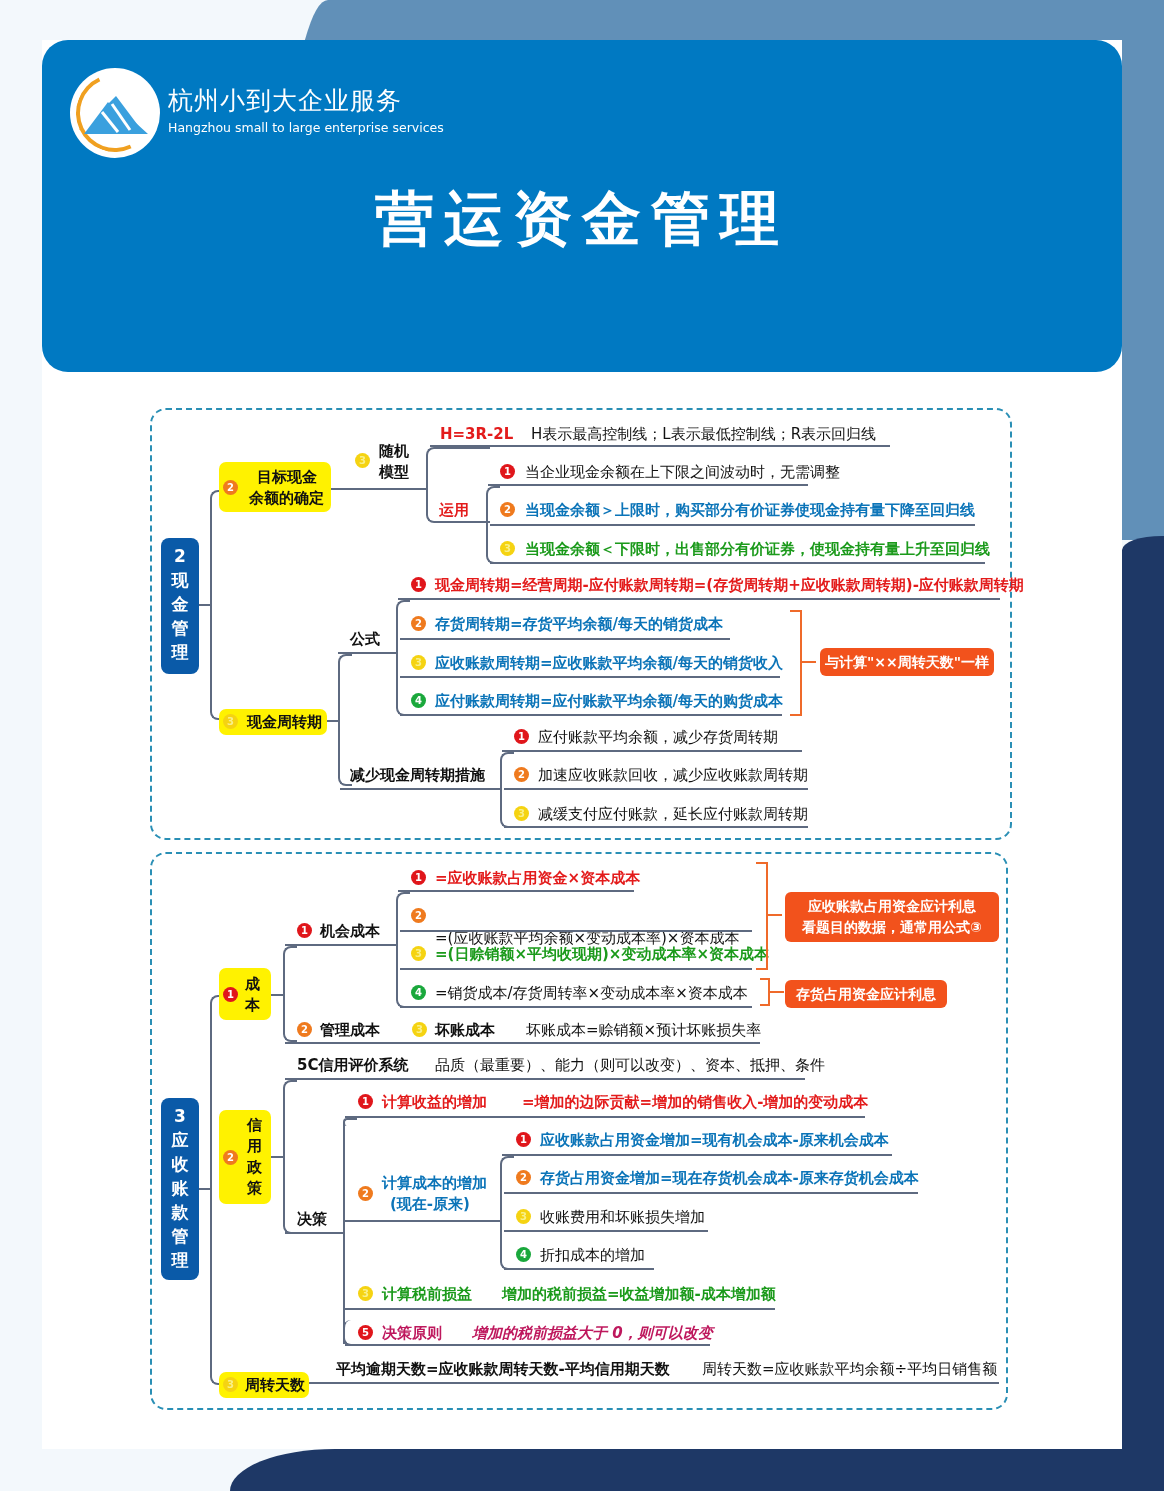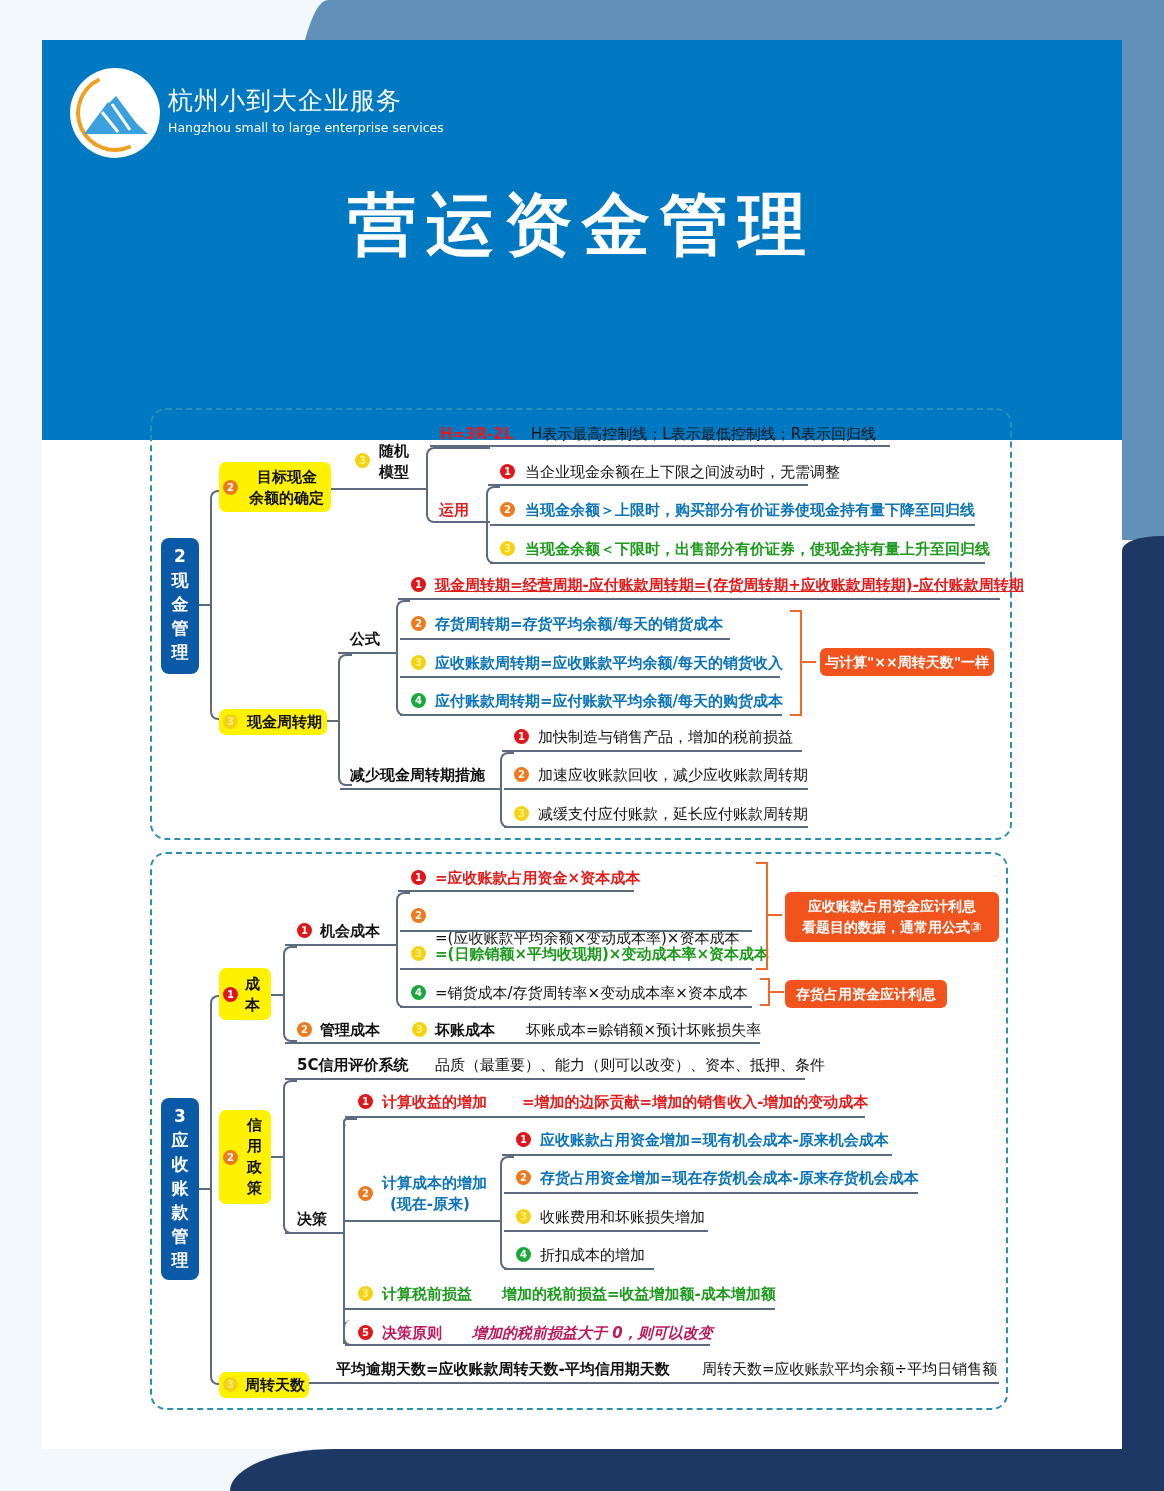--- a/index.html
+++ b/index.html
@@ -4,27 +4,27 @@
 <style>
   * { box-sizing: border-box; margin: 0; padding: 0; }
   html, body { width: 1164px; height: 1491px; overflow: hidden; }
   body { position: relative; background: #f3f8fc; font-family: "DejaVu Sans", "Liberation Sans", sans-serif; }
   .bg-top-right { position: absolute; left: 268px; top: 0; width: 896px; height: 520px; background: #6190b8; border-top-left-radius: 60px 520px; }
   .bg-right-strip { position: absolute; left: 1122px; top: 0; width: 42px; height: 540px; background: #6190b8; }
   .bg-bottom-right { position: absolute; left: 1122px; top: 536px; width: 42px; height: 955px; background: #1e3866; border-top-left-radius: 40px 14px; }
   .bg-bottom-wave { position: absolute; left: 230px; top: 1449px; width: 934px; height: 42px; background: #1e3866; border-top-left-radius: 300px 120px; }
 
   .card { position: absolute; left: 42px; top: 40px; width: 1080px; height: 1409px; background: #ffffff; }
-  .banner { position: absolute; left: 0; top: 0; width: 1080px; height: 400px; background: #0079c2; }
+  .banner { position: absolute; left: 0; top: 0; width: 1080px; height: 332px; background: #0079c2; border-radius: 26px; }
   .logo { position: absolute; left: 28px; top: 28px; width: 90px; height: 90px; border-radius: 50%; background: #fff; overflow: hidden; }
   .logo .ring { position: absolute; left: 6px; top: 6px; width: 78px; height: 78px; border-radius: 50%; border: 4px solid #f0a020; border-right-color: transparent; border-top-color: transparent; transform: rotate(20deg); }
   .logo svg { position: absolute; left: 0; top: 0; }
   .brand-cn { position: absolute; left: 126px; top: 44px; color: #fff; font-size: 25px; letter-spacing: 1px; }
   .brand-en { position: absolute; left: 126px; top: 80px; color: #fff; font-size: 12.5px; }
-  .big-title { position: absolute; left: 0; top: 140px; width: 1080px; text-align: center; color: #fff; font-size: 68px; font-weight: bold; letter-spacing: 10px; }
+  .big-title { position: absolute; left: 0; top: 140px; width: 1080px; text-align: center; color: #fff; font-size: 59px; font-weight: bold; letter-spacing: 10px; }
 
   .mm { position: absolute; border: 2px dashed #2a8fb5; border-radius: 16px; }
   .t { position: absolute; white-space: nowrap; font-size: 15px; color: #222; line-height: 20px; }
   .b { font-weight: bold; }
   .red { color: #e31b1b; } .blue { color: #0b74b8; } .green { color: #1b9a1b; } .purple { color: #be185d; } .dark { color: #111; }
   .badge { position: absolute; width: 15px; height: 15px; border-radius: 50%; color: #fff; font-size: 10px; font-weight: bold; text-align: center; line-height: 15px; }
   .c1 { background: #e0161b; } .c2 { background: #ef7a1e; } .c3 { background: #f5d312; color: #f8f08a; } .c4 { background: #1aa83c; }
   .ln { position: absolute; border-bottom: 2px solid #5e6a80; }
   .vl { position: absolute; border-left: 2px solid #5e6a80; }
   .br { position: absolute; border: 2px solid #5e6a80; border-right: none; border-radius: 8px 0 0 8px; }
@@ -99,40 +99,40 @@
 
 <div class="ybox" style="left:219px;top:709px;width:108px;height:26px;">
   <span class="badge c3" style="left:4px;top:5px;">3</span>
   <div class="t b dark" style="left:28px;top:3px;">现金周转期</div>
 </div>
 <div class="ln" style="left:327px;top:720px;width:12px;"></div>
 <div class="br" style="left:338px;top:654px;width:14px;height:132px;"></div>
 <div class="t b dark" style="left:350px;top:629px;">公式</div>
 <div class="ln" style="left:338px;top:652px;width:60px;"></div>
 <span class="badge c1" style="left:411px;top:577px;">1</span>
-<div class="t b red" style="left:435px;top:575px;text-decoration:underline;">现金周转期=经营周期-应付账款周转期=(存货周转期+应收账款周转期)-应付账款周转期</div>
+<div class="t b red" style="left:435px;top:575px;">现金周转期=经营周期-应付账款周转期=(存货周转期+应收账款周转期)-应付账款周转期</div>
 <div class="ln" style="left:398px;top:598px;width:602px;"></div>
 <div class="br" style="left:396px;top:600px;width:14px;height:116px;"></div>
 <span class="badge c2" style="left:411px;top:616px;">2</span>
 <div class="t b blue" style="left:435px;top:614px;">存货周转期=存货平均余额/每天的销货成本</div>
 <div class="ln" style="left:400px;top:638px;width:330px;"></div>
 <span class="badge c3" style="left:411px;top:655px;">3</span>
 <div class="t b blue" style="left:435px;top:653px;">应收账款周转期=应收账款平均余额/每天的销货收入</div>
 <div class="ln" style="left:400px;top:676px;width:380px;"></div>
 <span class="badge c4" style="left:411px;top:693px;">4</span>
 <div class="t b blue" style="left:435px;top:691px;">应付账款周转期=应付账款平均余额/每天的购货成本</div>
 <div class="ln" style="left:400px;top:714px;width:382px;"></div>
 <div class="obr" style="left:790px;top:610px;width:12px;height:106px;"></div>
 <div class="ln" style="left:802px;top:661px;width:14px;border-color:#ef6a2a;"></div>
 <div class="obox" style="left:820px;top:648px;width:174px;height:28px;line-height:28px;">与计算"××周转天数"一样</div>
 
 <div class="t b dark" style="left:350px;top:765px;">减少现金周转期措施</div>
 <div class="ln" style="left:340px;top:788px;width:160px;"></div>
 <span class="badge c1" style="left:514px;top:729px;">1</span>
-<div class="t dark" style="left:538px;top:727px;">加快制造与销售产品，增加的税前损益</div>
+<div class="t dark" style="left:538px;top:727px;">应付账款平均余额，减少存货周转期</div>
 <div class="ln" style="left:502px;top:750px;width:300px;"></div>
 <div class="br" style="left:500px;top:752px;width:14px;height:76px;"></div>
 <span class="badge c2" style="left:514px;top:767px;">2</span>
 <div class="t dark" style="left:538px;top:765px;">加速应收账款回收，减少应收账款周转期</div>
 <div class="ln" style="left:504px;top:788px;width:304px;"></div>
 <span class="badge c3" style="left:514px;top:806px;">3</span>
 <div class="t dark" style="left:538px;top:804px;">减缓支付应付账款，延长应付账款周转期</div>
 <div class="ln" style="left:504px;top:826px;width:304px;"></div>
 
 <div class="mm" style="left:150px;top:852px;width:858px;height:558px;"></div>

